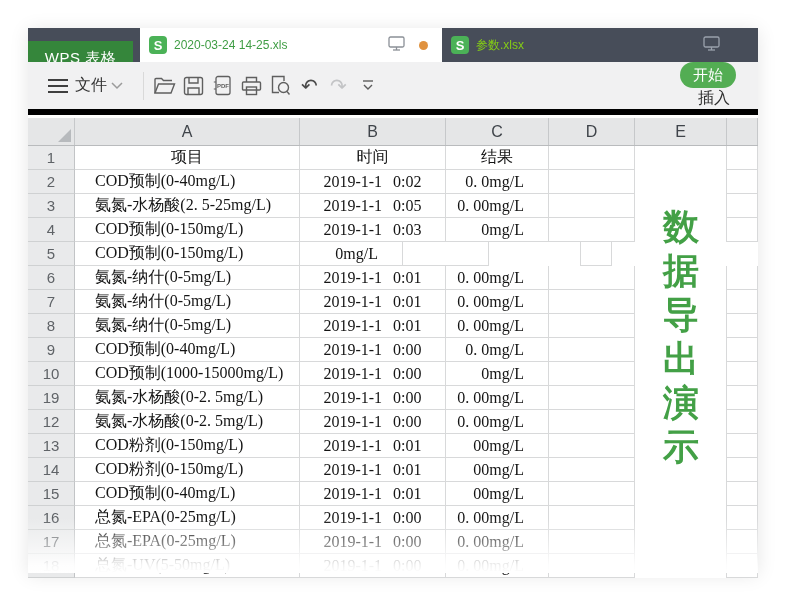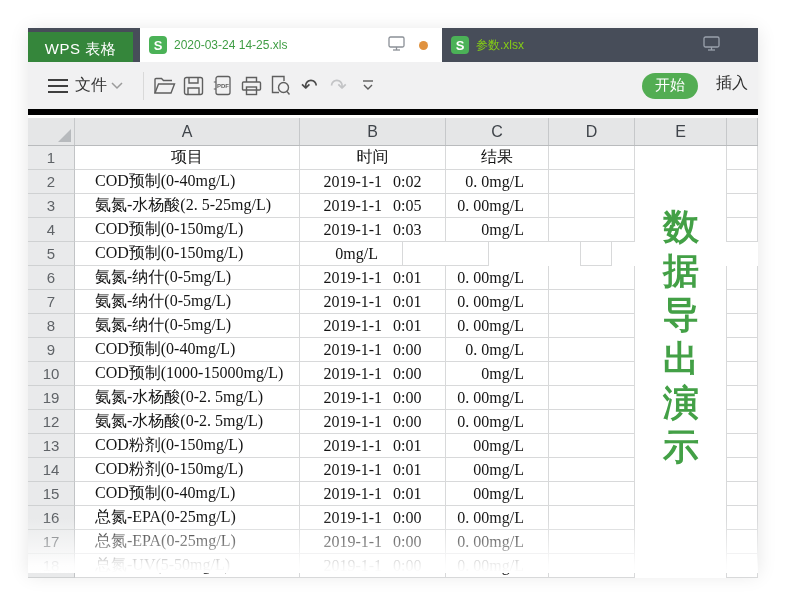--- a/index.html
+++ b/index.html
@@ -3,21 +3,21 @@
 <meta charset="utf-8">
 <style>
   html,body{margin:0;padding:0;background:#fff;}
   .stage{position:relative;width:790px;height:601px;background:#fff;overflow:hidden;
          font-family:"Liberation Sans",sans-serif;}
   .window{position:absolute;left:28px;top:28px;width:730px;height:545px;background:#fff;
           box-shadow:0 2px 18px rgba(0,0,0,.10);}
 
   
   .tabbar{position:absolute;left:0;top:0;width:730px;height:34px;background:#474d59;}
-  .brand{position:absolute;left:0;top:4px;width:105px;height:34px;background:#35863b;color:#fff;
+  .brand{position:absolute;left:0;top:13px;width:105px;height:34px;background:#35863b;color:#fff;
          font-size:15px;display:flex;align-items:center;justify-content:center;letter-spacing:.5px;}
   .tab{position:absolute;top:0;height:34px;display:flex;align-items:center;}
   .tab.active{left:112px;width:302px;background:#ffffff;}
   .tab.inactive{left:414px;width:316px;background:#474d59;}
   .sicon{width:18px;height:18px;border-radius:4px;background:#4bb257;color:#fff;font-size:13px;
          font-weight:bold;display:flex;align-items:center;justify-content:center;margin:0 7px 0 9px;}
   .tabname{font-size:12px;white-space:nowrap;}
   .tab.active .tabname{color:#3f9d44;}
   .tab.inactive .tabname{color:#84cc16;}
   .monitor{margin-left:auto;}
@@ -28,21 +28,21 @@
   
   .toolbar{position:absolute;left:0;top:34px;width:730px;height:47px;background:#f1f1f2;
            border-bottom:6px solid #000000;display:flex;align-items:center;}
   .hamb{margin-left:19px;display:flex;align-items:center;}
   .filelabel{font-size:16px;color:#333;margin:0 4px 0 6px;}
   .chev{margin-right:14px;display:flex;align-items:center;}
   .vsep{width:1px;height:28px;background:#d9d9d9;margin:0 6px;}
   .tbtn{width:29px;height:30px;display:flex;align-items:center;justify-content:center;}
   .uglyph{font-size:20px;color:#4a4a4a;font-family:"DejaVu Sans",sans-serif;line-height:1;}
   .uglyph.disabled{color:#c3c4c6;}
-  .tb-right{margin-left:auto;display:flex;margin-right:4px;}
+  .tb-right{margin-left:auto;display:flex;align-items:center;margin-right:4px;flex-direction:column;}
   .startbtn{background:#53ad53;color:#fff;font-size:15px;border-radius:13px;height:26px;
             padding:0 13px;display:flex;align-items:center;margin-right:18px;}
   .insertlabel{font-size:16px;color:#2e2e2e;margin-right:6px;white-space:nowrap;}
 
   
   .sheet{position:absolute;left:0;top:90px;width:730px;background:#fff;}
   .colheads{display:flex;height:28px;background:#e5e6e7;border-bottom:1px solid #b9bbbd;box-sizing:border-box;}
   .ch{box-sizing:border-box;border-right:1px solid #c6c8ca;display:flex;align-items:center;
       justify-content:center;font-size:16px;color:#3f444a;}
   .ch.corner{position:relative;}

